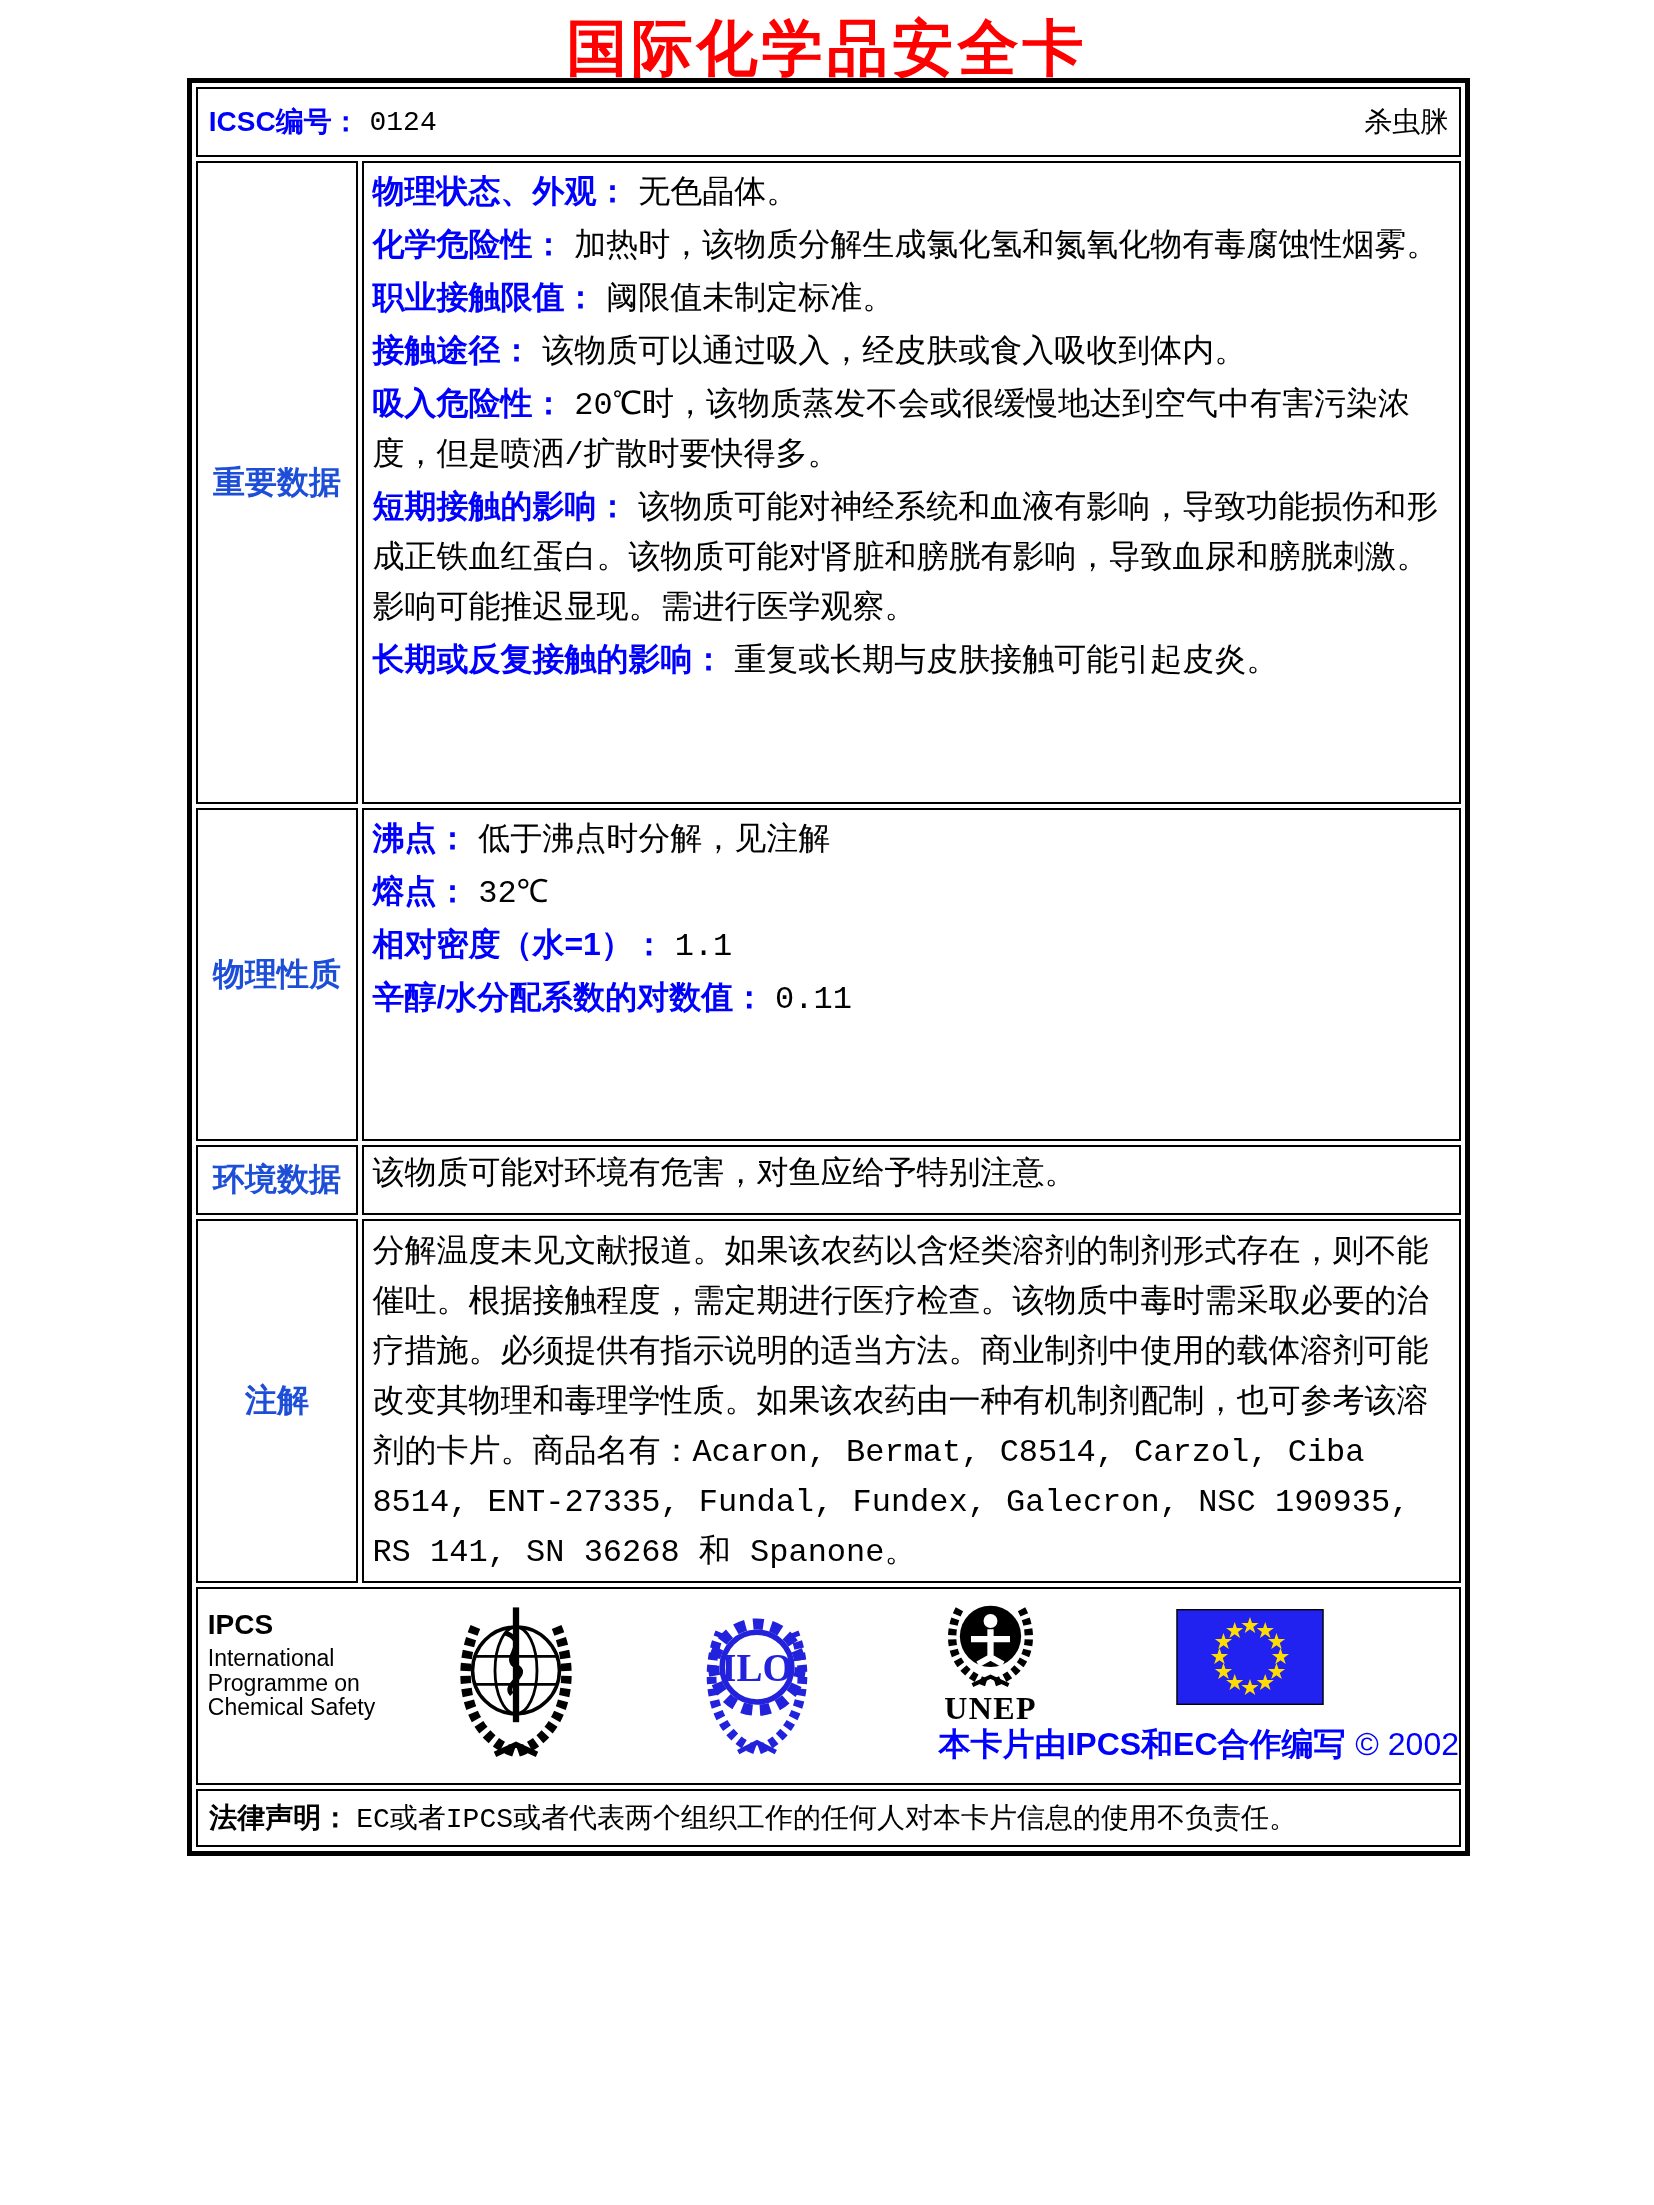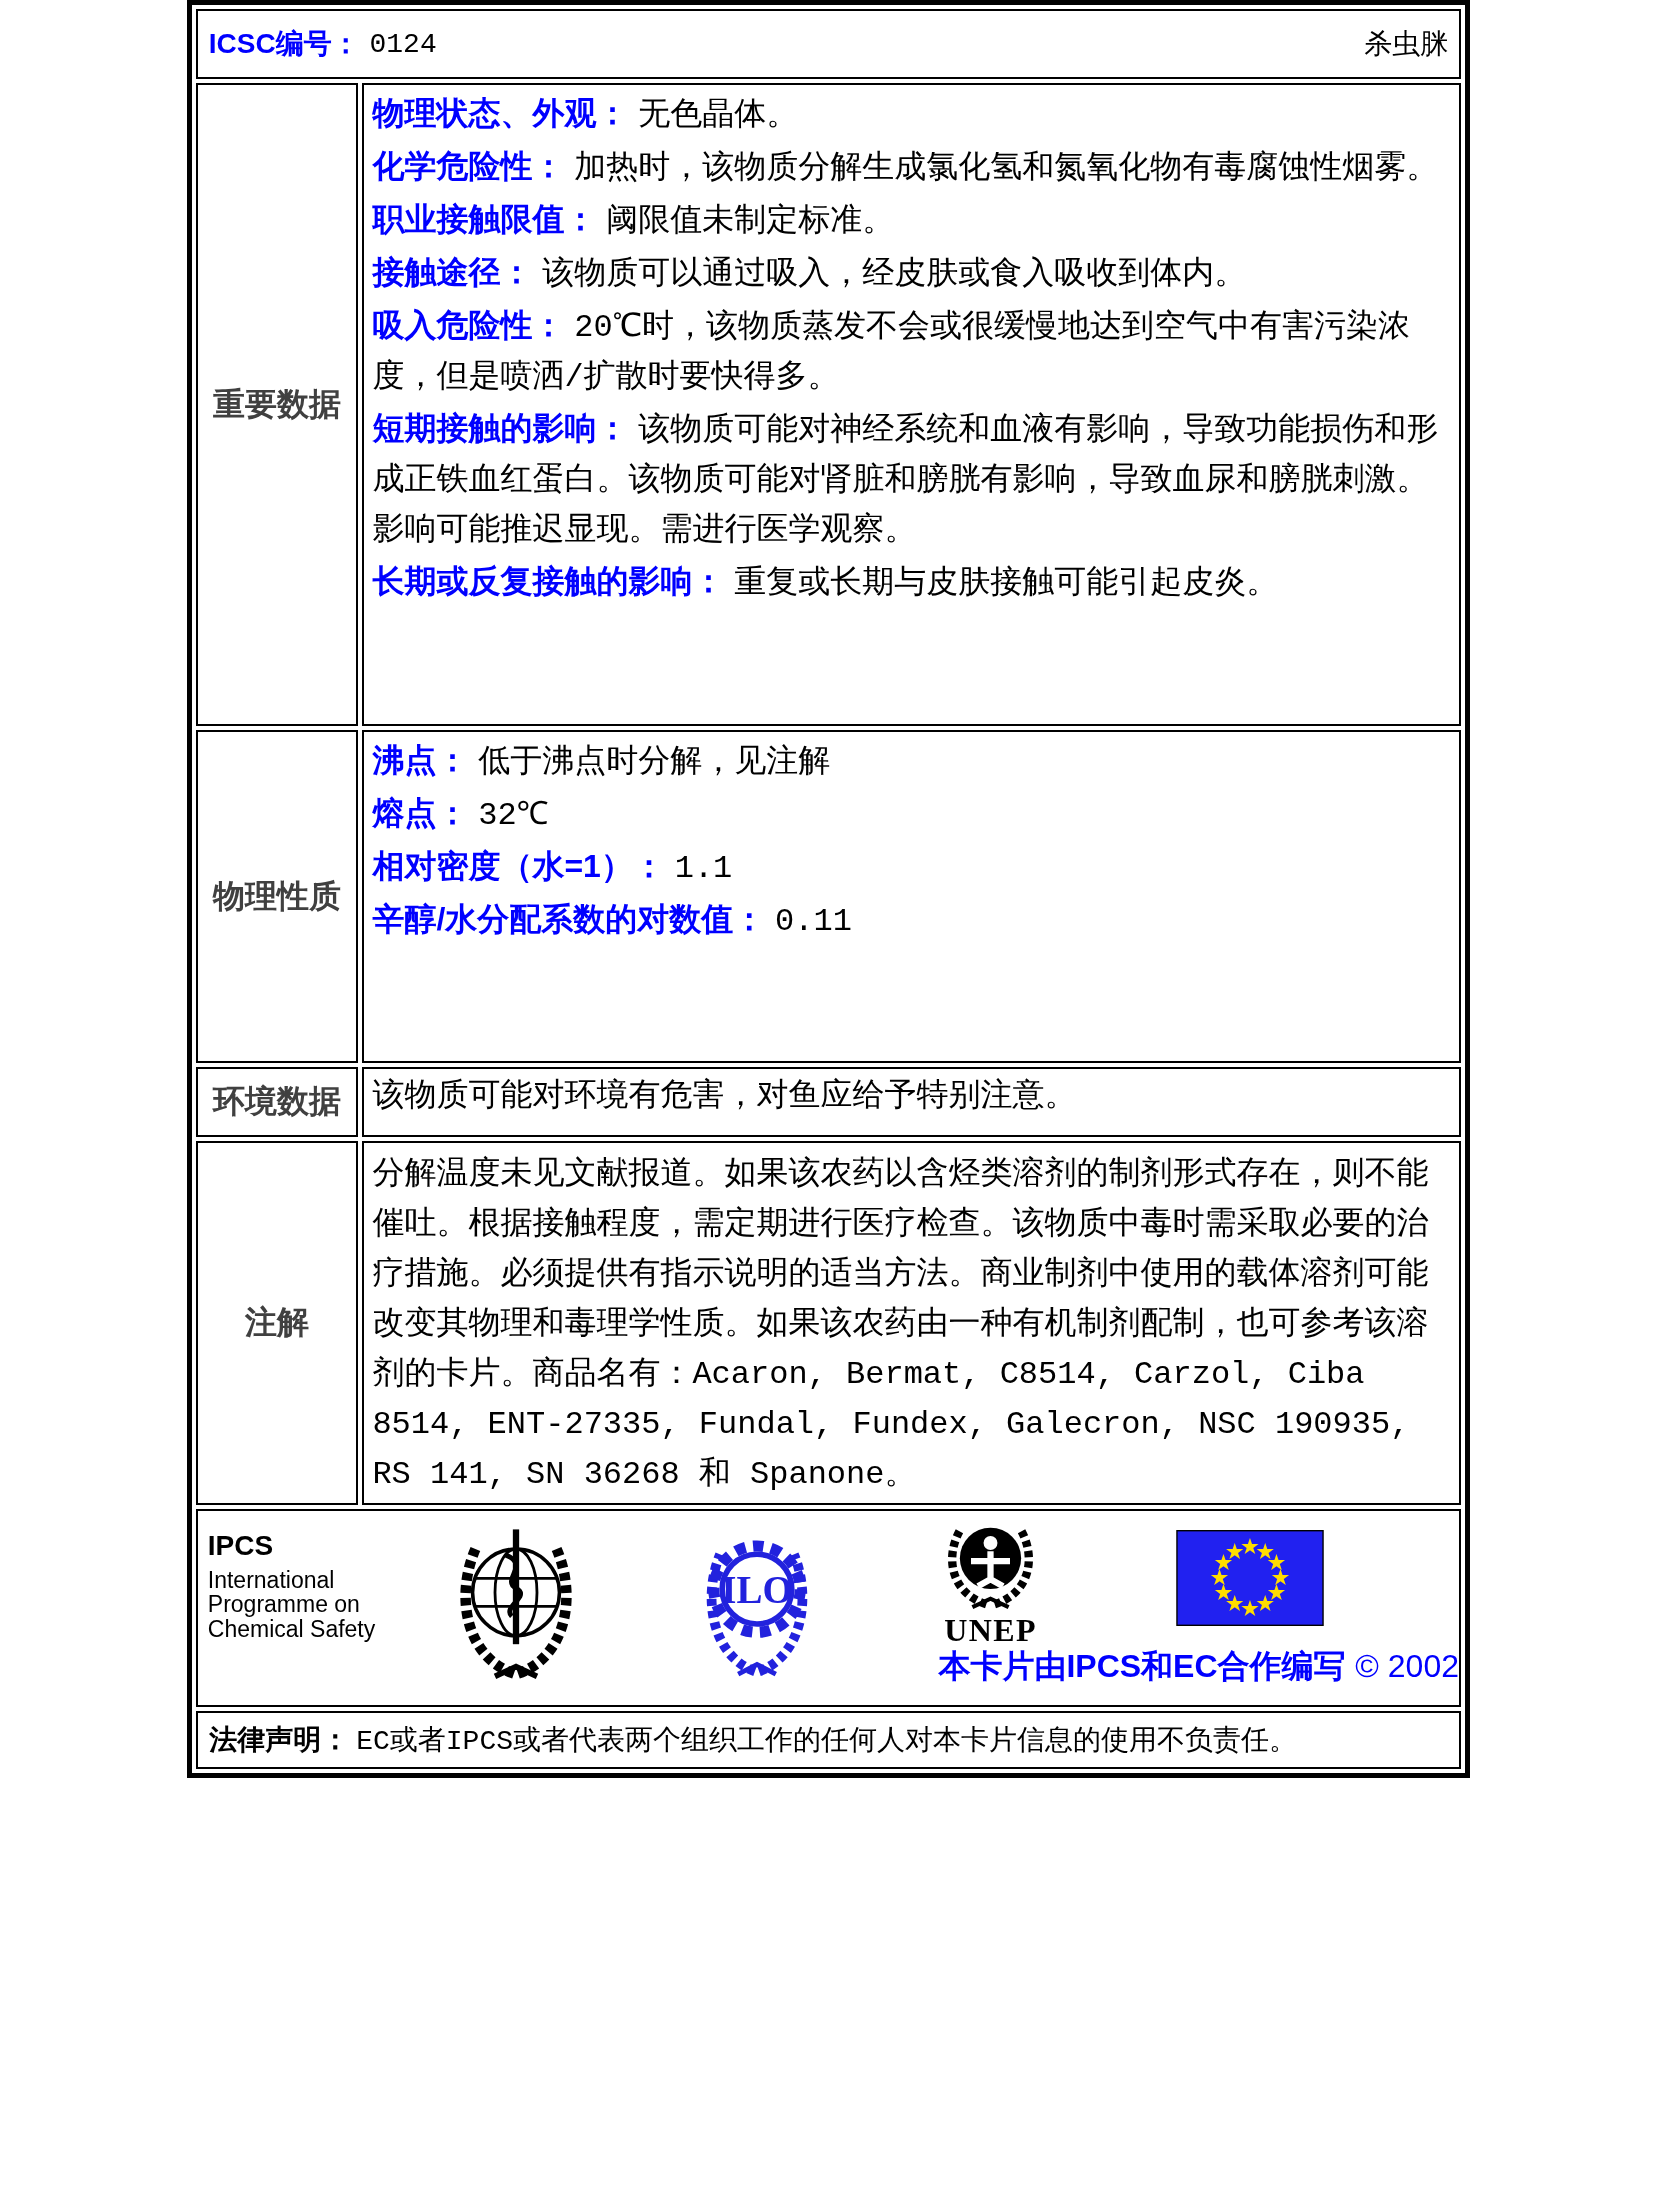--- a/index.html
+++ b/index.html
@@ -33,21 +33,21 @@
   }
   table.card td {
     border:2.1px solid #000;
     background:#fff;
     vertical-align:top;
   }
   col.c-label { width:162px; }
   .row-label {
     text-align:center;
     vertical-align:middle !important;
-    color:#404040;
+    color:#1d4ed8;
     font-weight:bold;
     font-size:32px;
     font-family:"Liberation Sans","DejaVu Sans",sans-serif;
   }
   td.content {
     padding:2.8px 12.6px 2.8px 8.4px;
     font-size:32px;
     line-height:50px;
   }
   .para { margin:0; }
@@ -104,20 +104,21 @@
     font-family:"Liberation Sans","DejaVu Sans",sans-serif;
     font-weight:bold;
   }
   .caption-copy { font-weight:normal; padding-left:9.8px; }
 </style>
 </head>
 <body>
 
 <div class="page">
 
+  <div class="doc-title">国际化学品安全卡</div>
 
   <table class="card">
     <colgroup>
         <col class="c-label">
         <col>
       </colgroup>
 
     <tbody>
         <tr>
       <td colspan="2" class="h-92">

